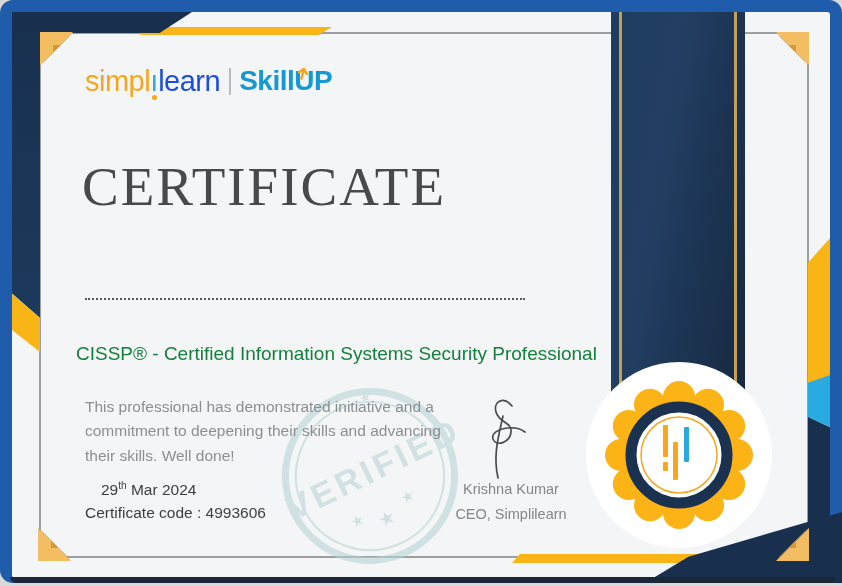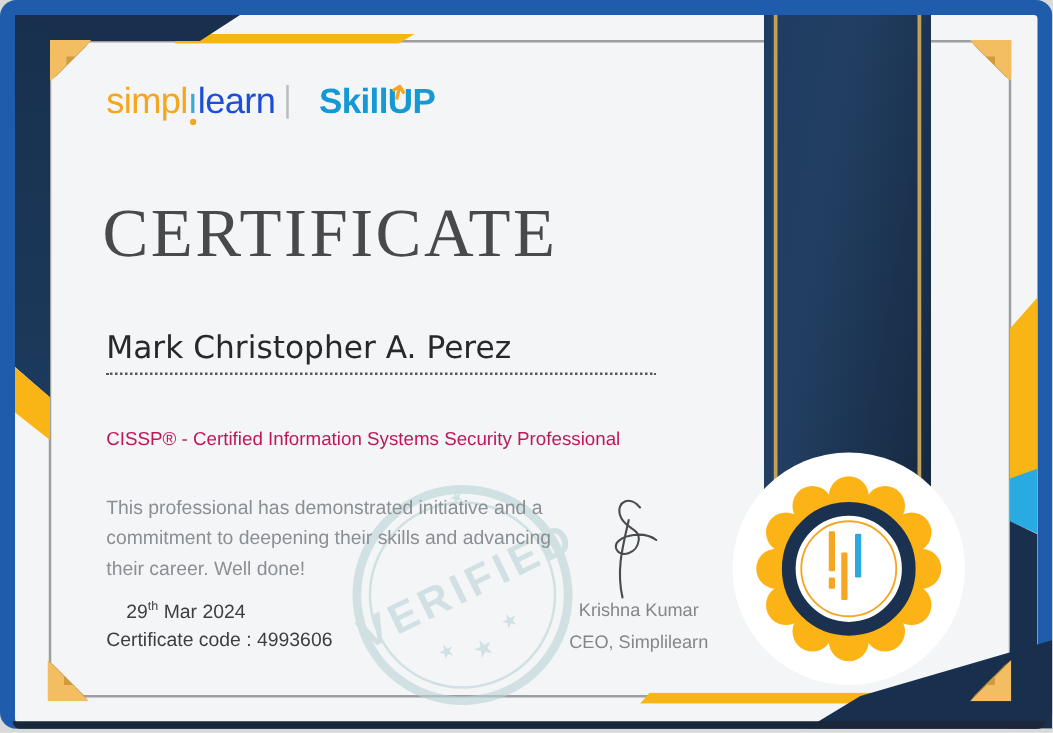--- a/index.html
+++ b/index.html
@@ -43,29 +43,29 @@
   .stamp .st2{left:76px;top:122px;font-size:19px;}
   .stamp .st3{left:106px;top:114px;}
   .stamp .st4{left:112px;top:8px;font-size:13px;}
   
   .logo{position:absolute;left:85px;top:62px;display:flex;align-items:center;height:38px;}
   .lg-simpl{font-size:29px;color:#f6a51e;letter-spacing:-.5px;}
   .lg-i{position:relative;font-size:29px;color:#39a8db;width:8px;text-align:center;}
   .lg-i .idot{position:absolute;left:2px;bottom:-2px;width:5px;height:5px;border-radius:50%;background:#f6a51e;}
   .lg-learn{font-size:29px;color:#1d4ed8;letter-spacing:-.5px;}
   .lg-div{width:2px;height:27px;background:#b9bdc1;margin:0 8px 0 9px;}
-  .lg-prod{font-size:28px;font-weight:bold;color:#1598d4;letter-spacing:-.5px;display:flex;margin-left:16px;}
+  .lg-prod{font-size:28px;font-weight:bold;color:#1598d4;letter-spacing:-.5px;display:flex;}
   .lg-u{position:relative;}
   .lg-arrow{position:absolute;left:2px;top:-10px;}
   .cert-of{position:absolute;left:84px;top:131px;font-family:"Liberation Serif",serif;font-size:30px;letter-spacing:1.5px;color:#4e5052;}
   .completion{position:absolute;left:82px;top:158px;font-family:"Liberation Serif",serif;font-size:55px;letter-spacing:2px;color:#47494b;line-height:1.05;}
   .name{position:absolute;left:85px;top:263px;font-family:"DejaVu Sans",sans-serif;font-size:25px;color:#26282a;}
   .dotline{position:absolute;left:85px;top:272px;width:440px;height:26px;border-bottom:2px dotted #55585a;}
   .intro{position:absolute;left:85px;top:321px;font-size:15.5px;color:#84888c;}
-  .course{position:absolute;left:85px;top:343px;font-size:15px;color:#be185d;}
+  .course{position:absolute;left:76px;top:343px;font-size:19px;color:#15803d;}
   .message{position:absolute;left:85px;top:395px;font-size:15.5px;line-height:1.58;color:#8a8f94;}
   .date{position:absolute;left:85px;top:480px;font-size:15.5px;color:#3c3f42;margin-left:16px;}
   .date sup{font-size:10px;}
   .code{position:absolute;left:85px;top:504px;font-size:15.5px;color:#3c3f42;}
   .sig-svg{position:absolute;left:468px;top:396px;}
   .sig-name{position:absolute;left:425px;top:481px;width:172px;text-align:center;font-size:14.5px;color:#83878a;}
   .sig-title{position:absolute;left:425px;top:506px;width:172px;text-align:center;font-size:14.5px;color:#83878a;}
 </style>
 </head>
 <body>
@@ -169,29 +169,28 @@
               <path d="M7 14 L7 4 M7 4 L3 8 M7 4 L11 8" stroke="#f6a51e" stroke-width="2.6" fill="none" stroke-linecap="round"></path>
             </svg>
         </span>
       </span>
       <span>P</span>
     </span>
   </div>
 
   <div class="completion">CERTIFICATE</div>
 
-  <div class="name">Mark Christopher A. Perez</div>
   <div class="dotline"></div>
 
   <div class="course">CISSP® - Certified Information Systems Security Professional</div>
 
   <div class="message">
     <div>This professional has demonstrated initiative and a</div>
     <div>commitment to deepening their skills and advancing</div>
-    <div>their career. Well done!</div>
+    <div>their skills. Well done!</div>
   </div>
 
   <div class="date"><span>29</span><sup>th</sup><span> Mar 2024</span></div>
   <div class="code">Certificate code : 4993606</div>
 
   <div class="sig-svg">
     <svg width="76" height="88" viewBox="0 0 76 88">
       <g fill="none" stroke="#4b4b4b" stroke-width="1.7" stroke-linecap="round">
         <path d="M44,10 C36,0 25,5 28,16 C31,27 44,26 43,36 C42,47 28,51 25,43 C23,37 31,33 39,32 C47,31 53,33 57,36"></path>
         <path d="M35,20 C30,42 25,60 30,82"></path>

